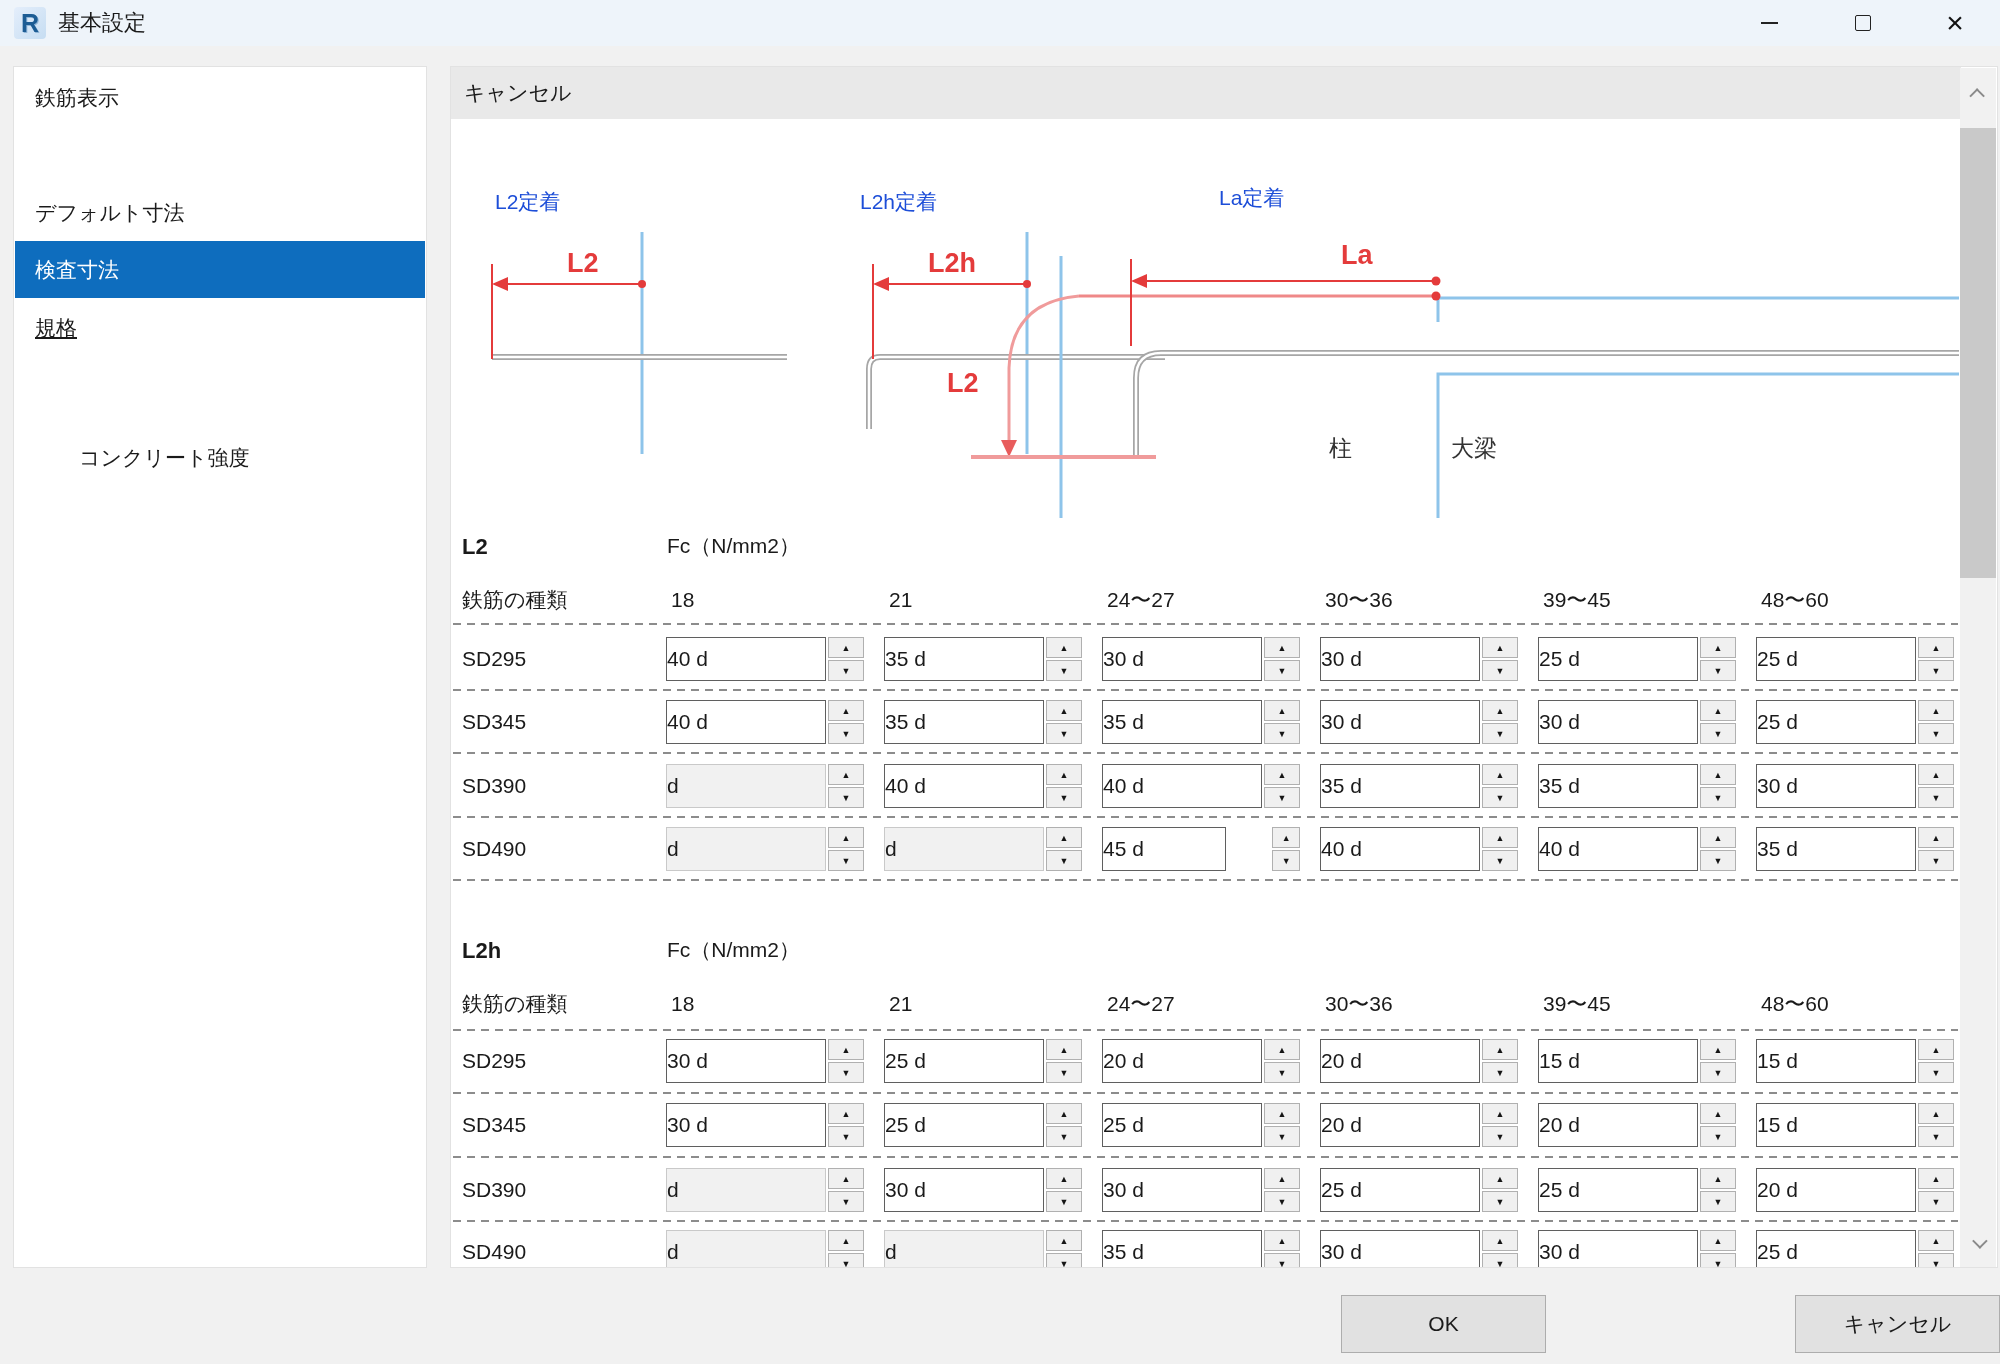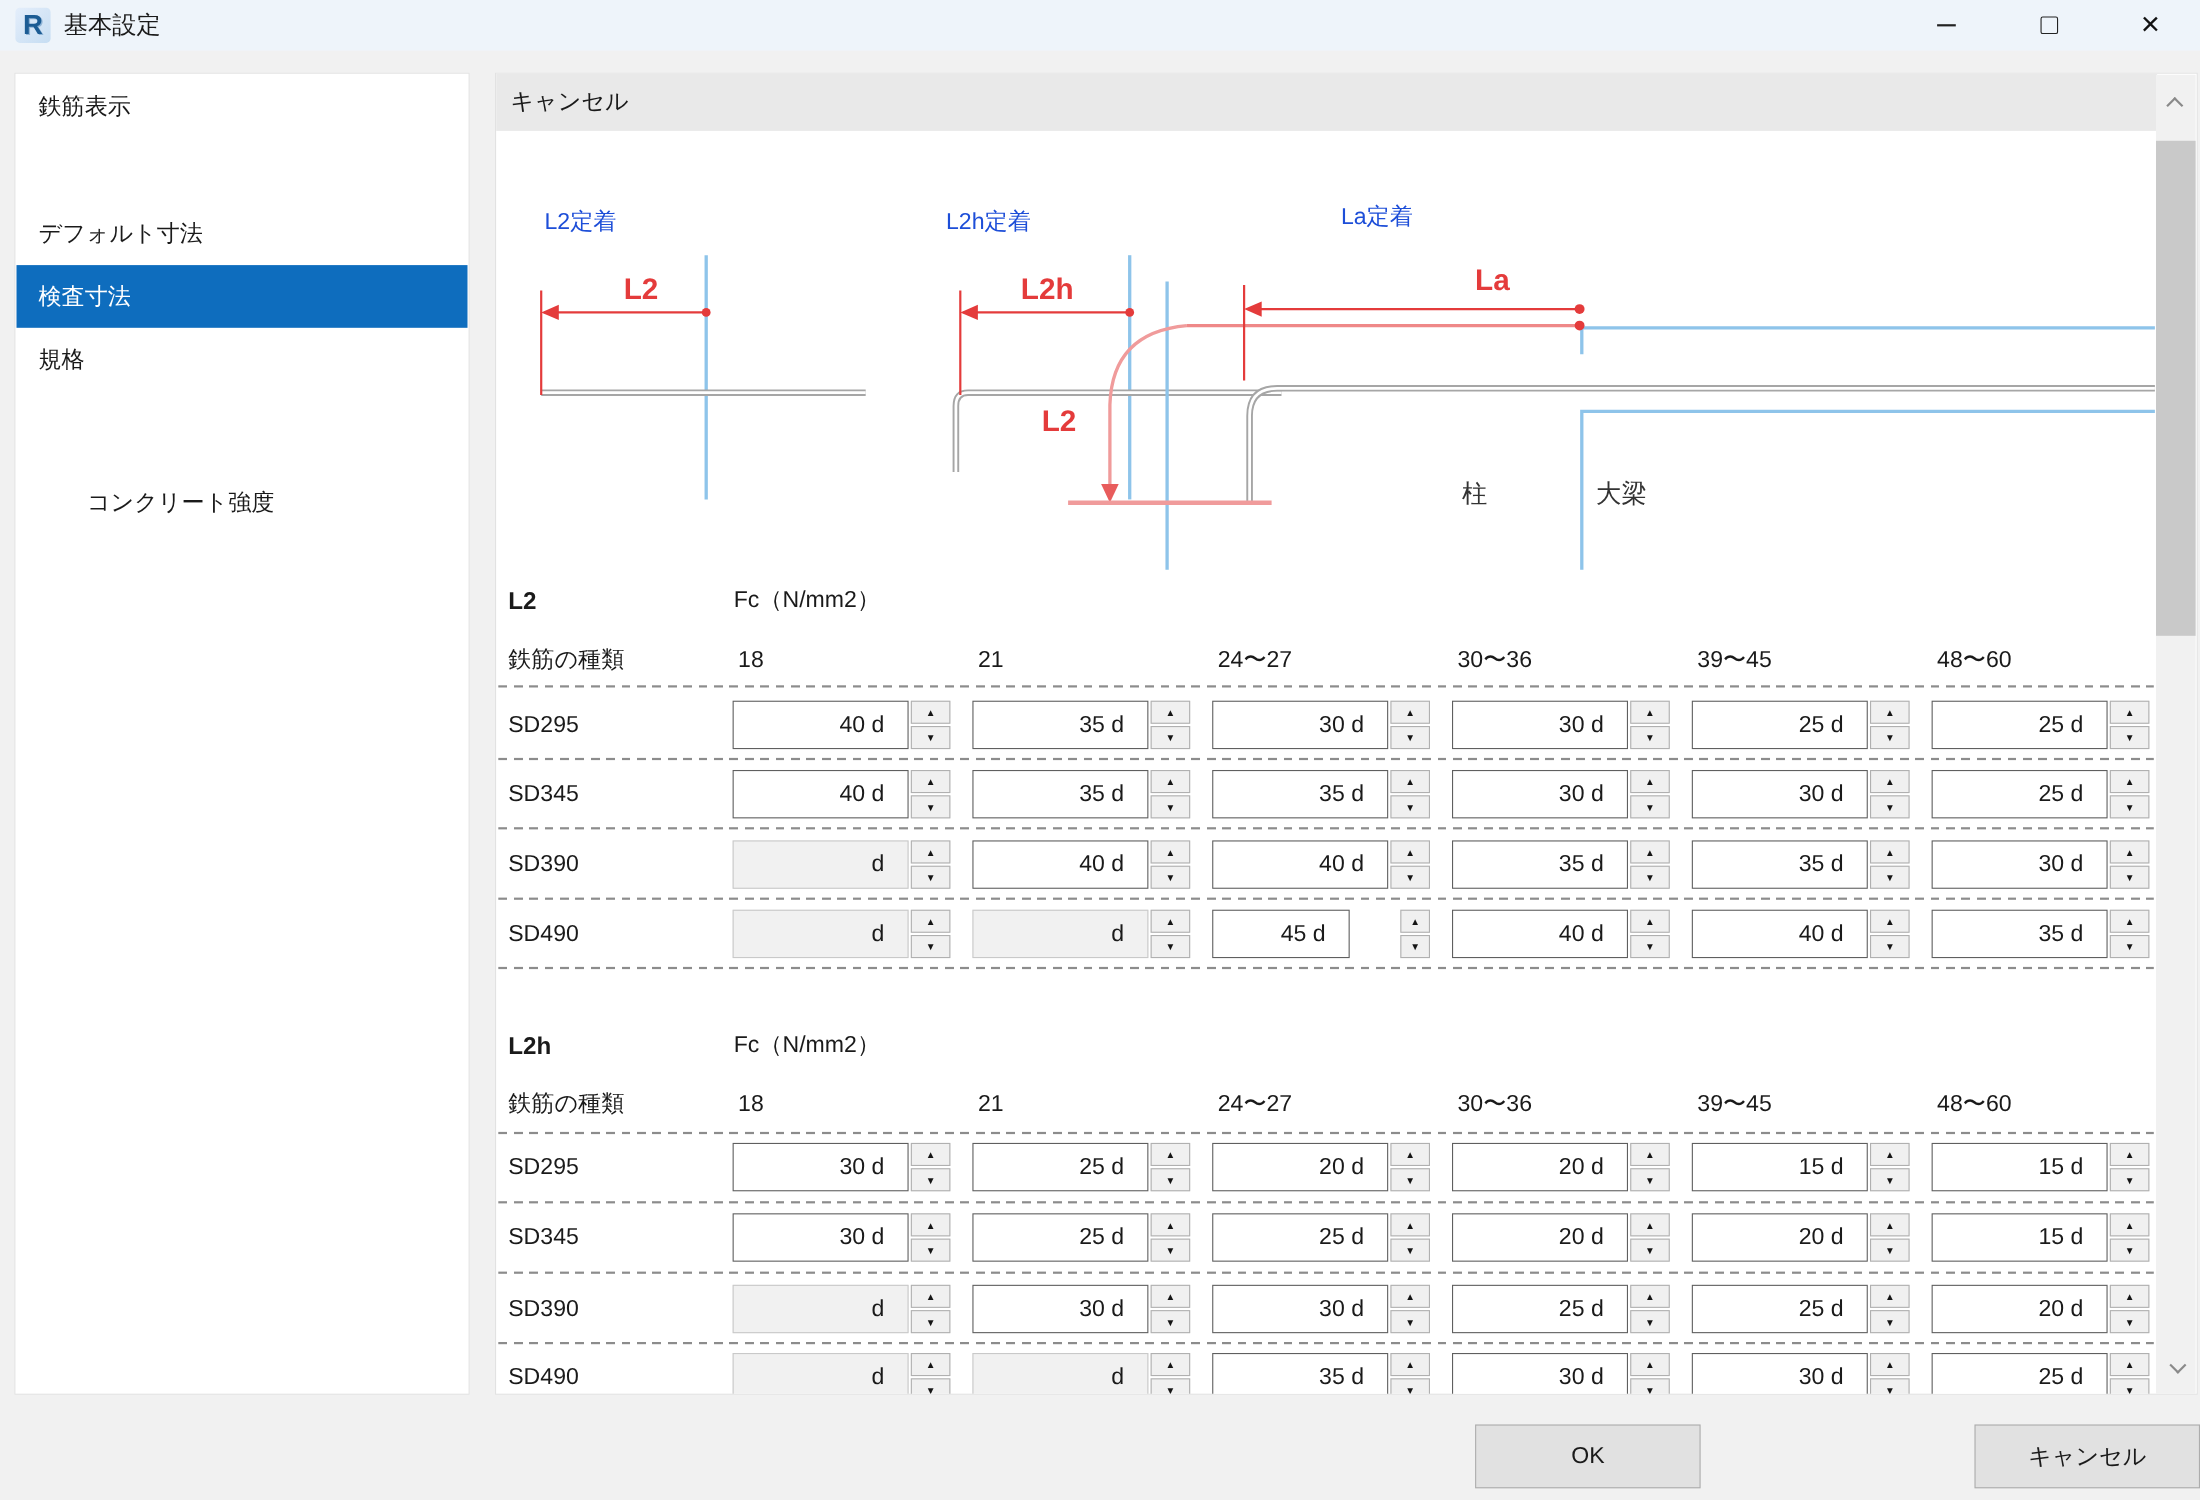--- a/index.html
+++ b/index.html
@@ -40,21 +40,21 @@
   .dim  { font-weight:bold; font-size:27px; fill:#e43b3b; font-family:"Liberation Sans",sans-serif; }
   .anno { font-size:23px; fill:#333; font-family:"Liberation Sans",sans-serif; }
 
   .section-title { position:absolute; font-size:22px; font-weight:bold; height:32px; line-height:32px; }
   .fc-label, .col-header, .row-label { position:absolute; font-size:21px; height:30px; line-height:30px; }
   .dash { position:absolute; left:2px; width:1505px; height:2px;
           background:repeating-linear-gradient(90deg,#8c8c8c 0 8px,transparent 8px 14px); }
 
   .cell { position:absolute; display:flex; width:198px; height:44px; }
   .cellbox { width:160px; height:44px; background:#fff; border:1px solid #5f5f5f;
-             font-size:21px; line-height:42px; text-align:right; padding-right:21px; }
+             font-size:21px; line-height:42px; padding-right:5px; }
   .cell.disabled .cellbox { background:#f1f1f1; border-color:#c9c9c9; }
   .spin { width:36px; height:44px; margin-left:2px; display:flex; flex-direction:column; gap:2px; }
   .spin-btn { flex:1; background:#f0f0f0; border:1px solid #b0b0b0; display:flex;
               align-items:center; justify-content:center; font-size:9px; color:#151515; cursor:default; }
 
   
   .scrollbar { position:absolute; right:1px; top:1px; width:36px; height:1200px; background:#f1f1f1; }
   .scroll-btn { position:absolute; left:0; width:36px; height:52px; display:flex; align-items:center; justify-content:center; }
   .scroll-btn.up { top:0; } .scroll-btn.down { top:1148px; }
   .chev { width:11px; height:11px; border-left:2.5px solid #8a8a8a; border-top:2.5px solid #8a8a8a; }
@@ -84,21 +84,21 @@
     </div>
     <div class="winbtn close">
       <span class="glyph-close">×</span>
     </div>
   </div>
 
   <div class="sidebar">
       <div class="side-item" style="top: 2px;">鉄筋表示</div>
       <div class="side-item" style="top: 117px;">デフォルト寸法</div>
       <div class="side-item selected" style="top: 174px;">検査寸法</div>
-      <div class="side-item" style="top: 232px;">規格</div>
+      <div class="side-item" style="top: 232px; text-decoration: underline;">規格</div>
       <div class="side-item" style="top: 362px; margin-left: 44px;">コンクリート強度</div>
     </div>
 
   <div class="panel">
     <div class="panel-head">キャンセル</div>
 
     <div class="diag-title" style="left:44px;top:120px">L2定着</div>
     <div class="diag-title" style="left:409px;top:120px">L2h定着</div>
     <div class="diag-title" style="left:768px;top:116px">La定着</div>
 

